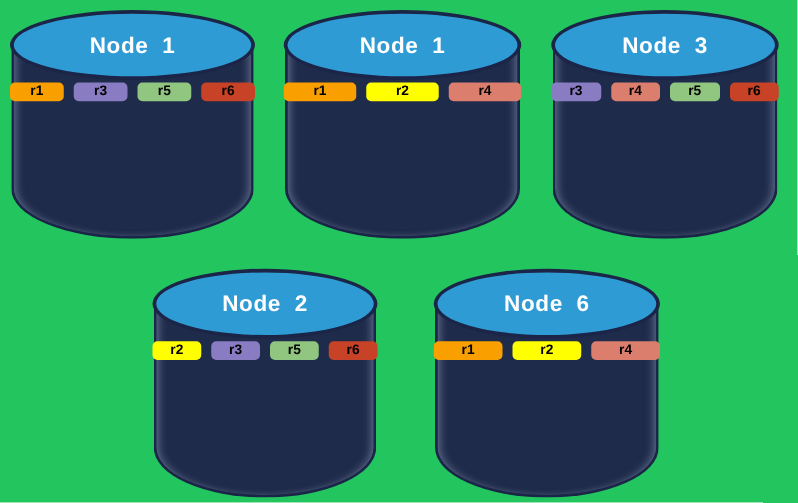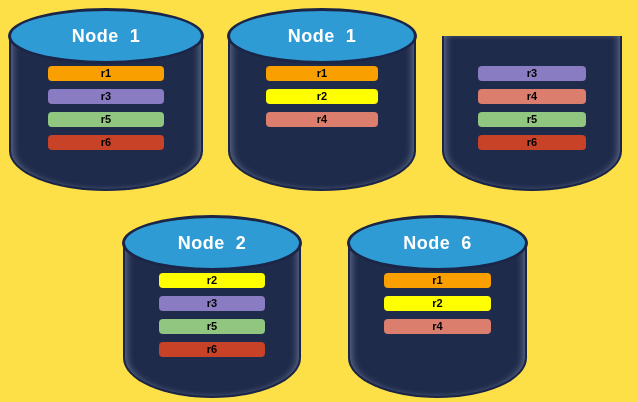--- a/index.html
+++ b/index.html
@@ -54,21 +54,21 @@
     letter-spacing: 0.5px;
     white-space: pre;
     text-align: center;
   }
   .bars {
     position: absolute;
     left: 0;
     right: 0;
     top: 58px;
     display: flex;
-    flex-direction: column;
+    flex-direction: row;
     align-items: center;
     gap: 8px;
     z-index: 3;
   }
   .bar {
     width: 59%;
     height: 15px;
     border-radius: 4px;
     display: flex;
     align-items: center;
@@ -77,21 +77,21 @@
   .bar-label {
     color: var(--bar-text-color, #000000);
     font-weight: bold;
     font-size: 11px;
     line-height: 15px;
   }
 </style>
 </head>
 <body>
 
-<div class="canvas" style="--body-color: #1F2B4B; --top-color: #2F9BD5; --outline-color: #1B2547; --title-color: #FFFFFF; --bar-text-color: #000000; background: #fde047;">
+<div class="canvas" style="--body-color: #1F2B4B; --top-color: #2F9BD5; --outline-color: #1B2547; --title-color: #FFFFFF; --bar-text-color: #000000; background: #22c55e;">
     <div class="node" style="left: 8px; top: 8px; width: 196px; height: 184px;">
     <div class="cyl-body"></div>
     <div class="cyl-top">
       <span class="node-title">Node  1</span>
     </div>
     <div class="bars">
         <div class="bar" style="background: rgb(249, 160, 0);">
           <span class="bar-label">r1</span>
         </div>
         <div class="bar" style="background: rgb(138, 124, 194);">
@@ -117,20 +117,23 @@
         <div class="bar" style="background: rgb(255, 255, 0);">
           <span class="bar-label">r2</span>
         </div>
         <div class="bar" style="background: rgb(220, 126, 109);">
           <span class="bar-label">r4</span>
         </div>
       </div>
   </div>
     <div class="node" style="left: 441px; top: 8px; width: 182px; height: 184px;">
     <div class="cyl-body"></div>
+    <div class="cyl-top">
+      <span class="node-title">Node  3</span>
+    </div>
     <div class="bars">
         <div class="bar" style="background: rgb(138, 124, 194);">
           <span class="bar-label">r3</span>
         </div>
         <div class="bar" style="background: rgb(220, 126, 109);">
           <span class="bar-label">r4</span>
         </div>
         <div class="bar" style="background: rgb(144, 198, 127);">
           <span class="bar-label">r5</span>
         </div>

